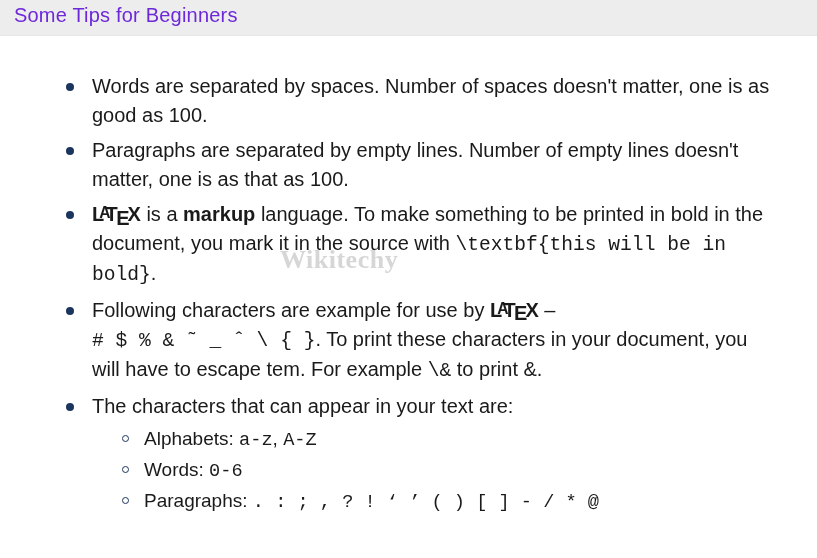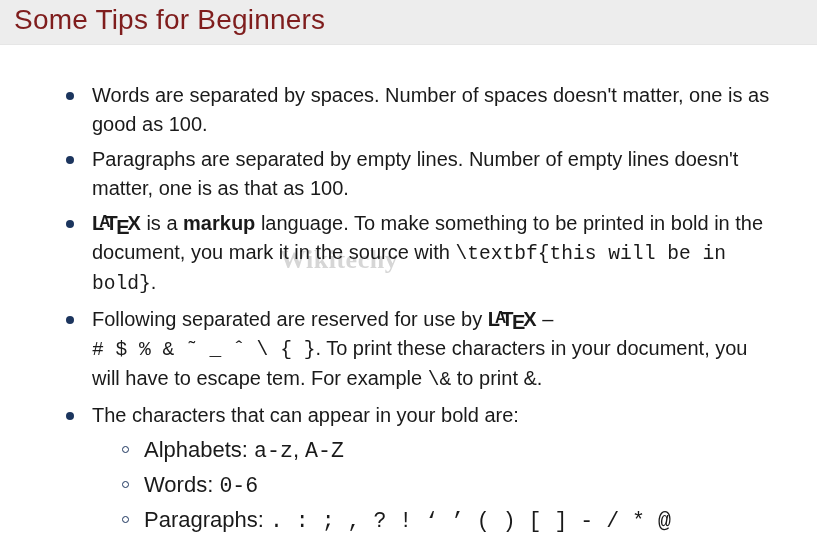--- a/index.html
+++ b/index.html
@@ -14,22 +14,22 @@
     height: 558px;
     box-sizing: border-box;
     position: relative;
   }
   .title-band {
     background: #ededed;
     padding: 4px 14px 8px 14px;
     border-bottom: 1px solid #e6e6e6;
   }
   .title {
-    color: #7f1d1d;
-    font-size: 28px;
+    color: #6d28d9;
+    font-size: 20px;
     font-weight: 400;
     letter-spacing: 0.2px;
   }
   .body {
     padding: 30px 40px 10px 60px;
     font-size: 20px;
     line-height: 1.45;
   }
   ul.items {
     list-style: none;
@@ -53,21 +53,21 @@
   }
   ul.subitems {
     list-style: none;
     margin: 4px 0 0 0;
     padding: 0 0 0 30px;
   }
   ul.subitems > li {
     position: relative;
     padding-left: 22px;
     margin: 0 0 2px 0;
-    font-size: 22px;
+    font-size: 19px;
   }
   ul.subitems > li::before {
     content: "";
     position: absolute;
     left: 0;
     top: 0.55em;
     width: 7px;
     height: 7px;
     background: #ffffff;
     border: 1.6px solid #1c355e;
@@ -118,26 +118,26 @@
 
       <li>
         <span>Paragraphs are separated by empty lines. Number of empty lines doesn't matter, one is as that as 100.</span>
       </li>
 
       <li>
         <span class="latex">L<span class="a">A</span>T<span class="e">E</span>X</span><span> is a </span><span class="bold">markup</span><span> language. To make something to be printed in bold in the document, you mark it in the source with </span><span class="tt">\textbf{this will be in bold}</span><span>.</span>
       </li>
 
       <li>
-        <span>Following separated are reserved for use by </span><span class="latex">L<span class="a">A</span>T<span class="e">E</span>X</span><span> –</span><br>
+        <span>Following characters are example for use by </span><span class="latex">L<span class="a">A</span>T<span class="e">E</span>X</span><span> –</span><br>
         <span class="tt"># $ % &amp; ˜ _ ˆ \ { }</span><span>. To print these characters in your document, you will have to escape tem. For example </span><span class="tt">\&amp;</span><span> to print &amp;.</span>
       </li>
 
       <li>
-        <span>The characters that can appear in your bold are:</span>
+        <span>The characters that can appear in your text are:</span>
         <ul class="subitems">
           <li>
             <span>Alphabets: </span><span class="tt">a-z</span><span>, </span><span class="tt">A-Z</span>
           </li>
           <li>
             <span>Words: </span><span class="tt">0-6</span>
           </li>
           <li>
             <span>Paragraphs: </span><span class="tt">. : ; , ? ! ‘ ’ ( ) [ ] - / * @</span>
           </li>

